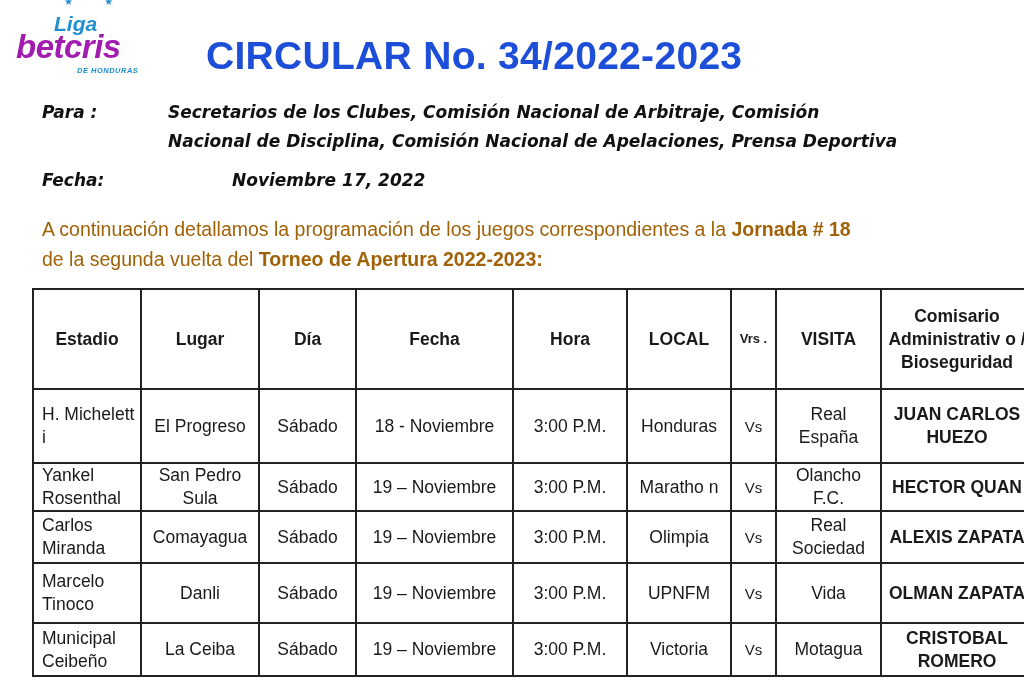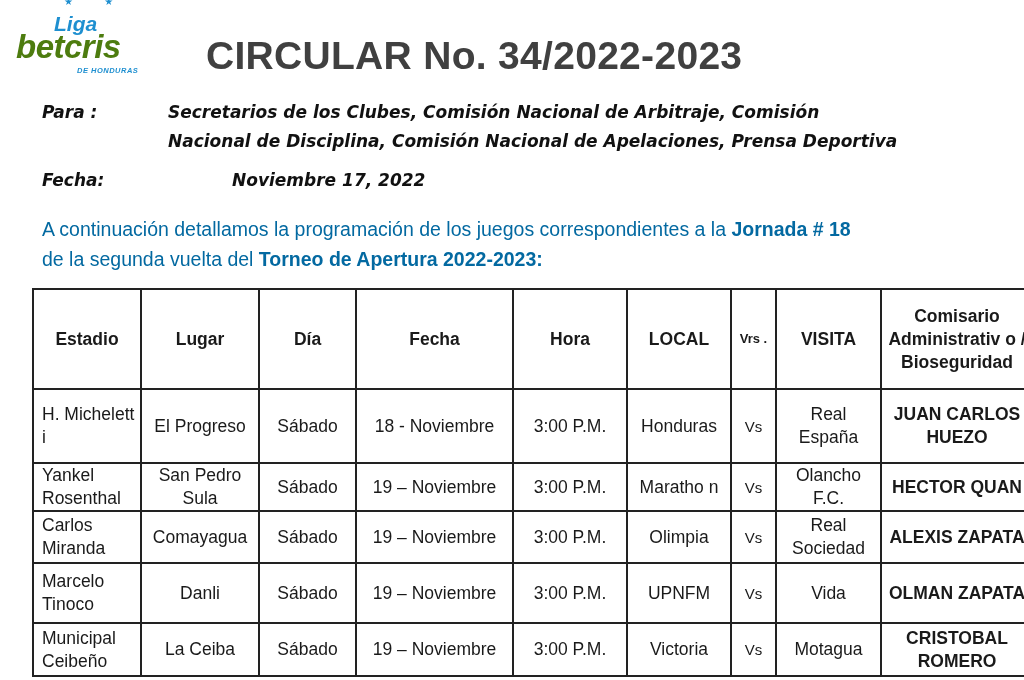--- a/index.html
+++ b/index.html
@@ -3,25 +3,25 @@
   <meta charset="utf-8">
   <style>
     html, body { margin: 0; padding: 0; }
     body {
       width: 1024px; height: 680px; overflow: hidden; background: #ffffff;
       position: relative; font-family: "DejaVu Sans", sans-serif; color: #111;
     }
     .logo { position: absolute; left: 14px; top: 0; width: 140px; height: 82px; }
     .logo .stars { position: absolute; left: 50px; top: -4px; font-size: 10px; color: #1e8fd0; letter-spacing: 14px; }
     .logo .liga { position: absolute; left: 40px; top: 12px; font-family: "Liberation Sans", sans-serif; font-weight: bold; font-style: italic; font-size: 21px; color: #1e8fd0; }
-    .logo .brand { position: absolute; left: 2px; top: 28px; font-family: "Liberation Sans", sans-serif; font-weight: bold; font-style: italic; font-size: 33px; color: #4d7c0f; letter-spacing: -0.5px; }
+    .logo .brand { position: absolute; left: 2px; top: 28px; font-family: "Liberation Sans", sans-serif; font-weight: bold; font-style: italic; font-size: 33px; color: #a21caf; letter-spacing: -0.5px; }
     .logo .sub { position: absolute; left: 22px; top: 66px; font-family: "Liberation Sans", sans-serif; font-weight: bold; font-style: italic; font-size: 7.5px; color: #1e8fd0; letter-spacing: 0.5px; padding-left: 41px; }
-    .title { position: absolute; left: 206px; top: 34px; font-family: "Liberation Sans", sans-serif; font-weight: bold; font-size: 39px; color: #404040; letter-spacing: 0.3px; white-space: nowrap; }
+    .title { position: absolute; left: 206px; top: 34px; font-family: "Liberation Sans", sans-serif; font-weight: bold; font-size: 39px; color: #1d4ed8; letter-spacing: 0.3px; white-space: nowrap; }
     .meta { position: absolute; font-family: "DejaVu Sans", sans-serif; font-weight: bold; font-style: italic; font-size: 17px; white-space: nowrap; color: #111; }
-    .intro { position: absolute; left: 42px; font-family: "Liberation Sans", sans-serif; font-size: 19.5px; white-space: nowrap; color: #0369a1; }
+    .intro { position: absolute; left: 42px; font-family: "Liberation Sans", sans-serif; font-size: 19.5px; white-space: nowrap; color: #a16207; }
     .intro b { font-weight: bold; }
     table.schedule {
       position: absolute; left: 32px; top: 288px; border-collapse: collapse; table-layout: fixed;
       width: 1000px; font-family: "Liberation Sans", sans-serif; font-size: 17.5px; color: #1a1a1a;
     }
     table.schedule th, table.schedule td {
       border: 2px solid #222; text-align: center; vertical-align: middle;
       padding: 0 4px; line-height: 23px; overflow: hidden;
     }
     table.schedule th { font-weight: bold; font-size: 17.5px; }

